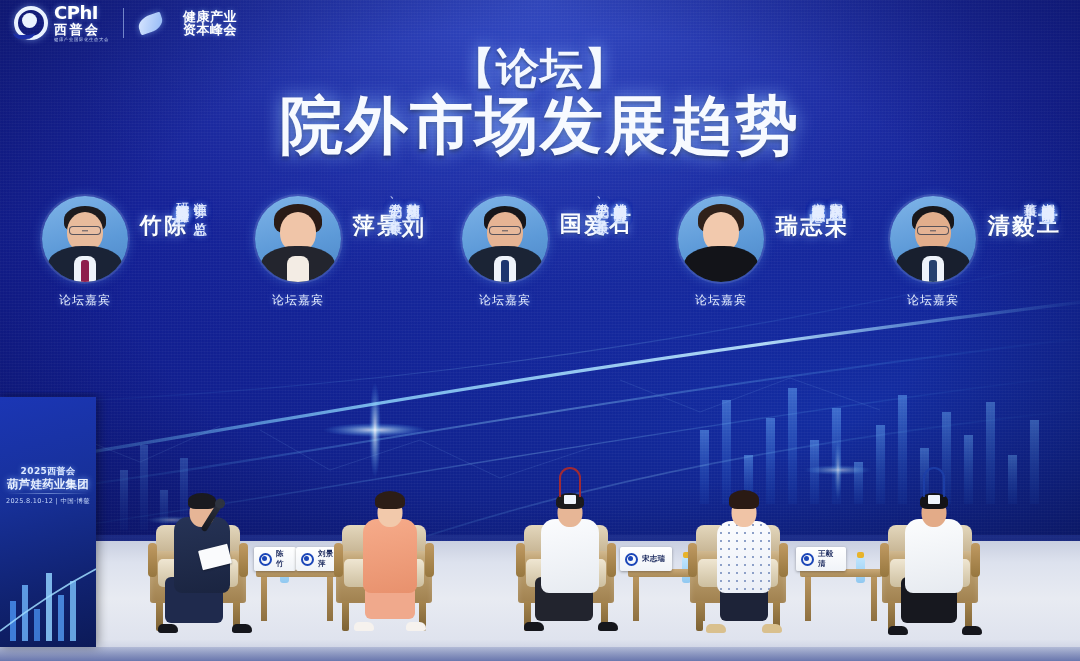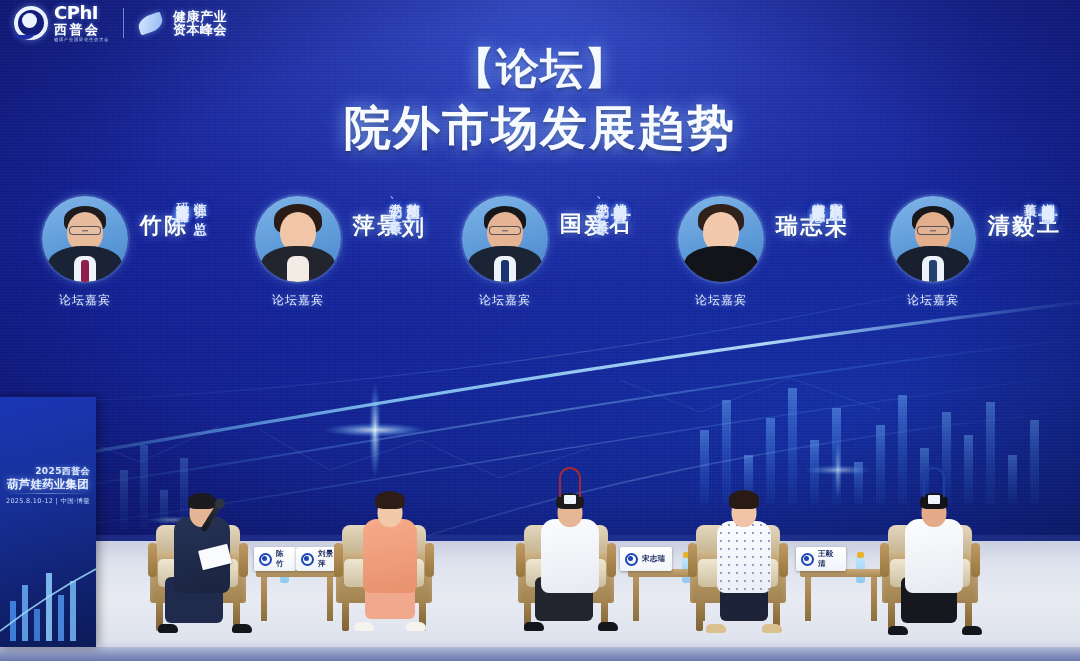--- a/index.html
+++ b/index.html
@@ -55,43 +55,44 @@
     content:""; position:absolute; left:-5px; top:50%; width:22px; height:12px;
     border-bottom:4px solid #1b2ea6; border-radius:0 0 40% 40%;
   }
   .logo-type{ display:flex; flex-direction:column; line-height:1; }
   .lt1{ color:#fff; font-size:18px; font-weight:bold; letter-spacing:-0.5px;
         font-family:"DejaVu Sans",sans-serif; text-shadow:0 0 5px rgba(150,195,255,.55); }
   .lt2{ color:#fff; font-size:13px; font-weight:bold; letter-spacing:2.5px; margin-top:1px;
         text-shadow:0 0 4px rgba(150,195,255,.5); }
   .lt3{ color:#c6d6f5; font-size:4.4px; letter-spacing:.6px; margin-top:2px; }
   .logo-div{ width:1px; height:30px; background:rgba(190,215,255,.55); }
-  .logo-sum{ display:flex; align-items:center; gap:10px; }
+  .logo-sum{ display:flex; align-items:center; gap:20px; }
   .leaf{
     width:25px; height:17px;
     background:linear-gradient(120deg,#dce9ff,#8fb6f5);
     border-radius:60% 10% 60% 10%;
     transform:rotate(-18deg);
     box-shadow:0 0 6px rgba(150,195,255,.5);
   }
   .sum-type{ display:flex; flex-direction:column; line-height:1.05; }
   .st{ color:#fff; font-size:13px; font-weight:bold; letter-spacing:.5px;
        text-shadow:0 0 5px rgba(150,195,255,.5); }
 
   
   .title-wrap{
     position:absolute; left:0; top:46px; width:1080px; text-align:center; z-index:6;
   }
   .title-l1{
     color:#f4f8ff; font-size:43px; font-weight:bold; letter-spacing:1px; line-height:1.05;
     text-shadow:0 0 16px rgba(140,185,255,.85), 0 2px 3px rgba(0,0,0,.45);
   }
   .title-l2{
-    color:#f7faff; font-size:47px; font-weight:bold; letter-spacing:2px; line-height:1.08; margin-top:12px;
+    color:#f7faff; font-size:63px; font-weight:bold; letter-spacing:2px; line-height:1.08; margin-top:6px;
     text-shadow:0 0 18px rgba(140,185,255,.9), 0 2px 4px rgba(0,0,0,.5);
+    font-family:Liberation Mono, monospace;
   }
 
   
   .panel-row{ position:absolute; left:0; top:182px; width:1080px; height:250px; z-index:6; }
   .pcard{ position:absolute; top:0; }
   .pc-inner{ position:relative; }
   .avatar{
     width:86px; height:86px; border-radius:50%;
     position:absolute; left:0; top:14px;
     overflow:hidden;
@@ -166,21 +167,21 @@
 
   
   .pillar{
     position:absolute; left:0; top:5px; width:96px; height:250px;
     background:linear-gradient(165deg,#1b36b5 0%,#173098 40%,#102270 75%,#0c1a58 100%);
     box-shadow:2px 0 10px rgba(0,0,0,.4);
     overflow:hidden;
   }
   .pillar .pb1{
     position:absolute; left:6px; top:68px; width:84px;
-    color:#dce8ff; font-size:9px; font-weight:bold; letter-spacing:.4px; text-align:right;
+    color:#dce8ff; font-size:9px; font-weight:bold; letter-spacing:.4px; text-align:center;
     text-shadow:0 0 5px rgba(140,185,255,.7);
   }
   .pillar .pb2{
     position:absolute; left:0px; top:80px; width:96px;
     color:#eaf2ff; font-size:11.5px; font-weight:bold; letter-spacing:.2px; text-align:center;
     text-shadow:0 0 6px rgba(140,185,255,.8);
   }
   .pillar .pbd{
     position:absolute; left:0; top:100px; width:96px; text-align:center;
     color:#c6d8fb; font-size:6.5px; letter-spacing:.3px;

